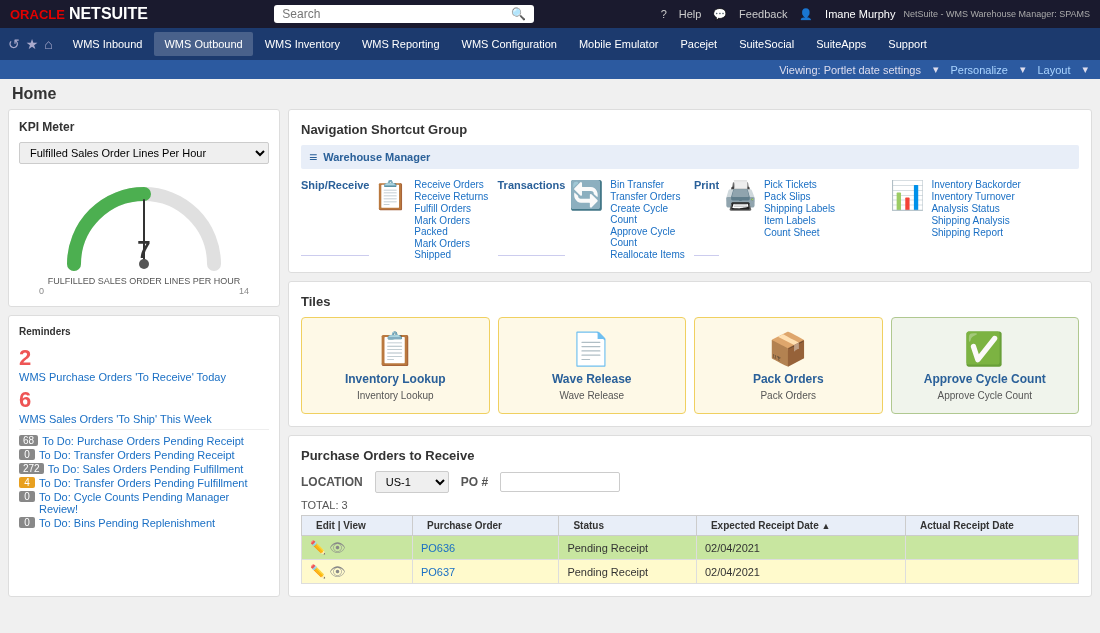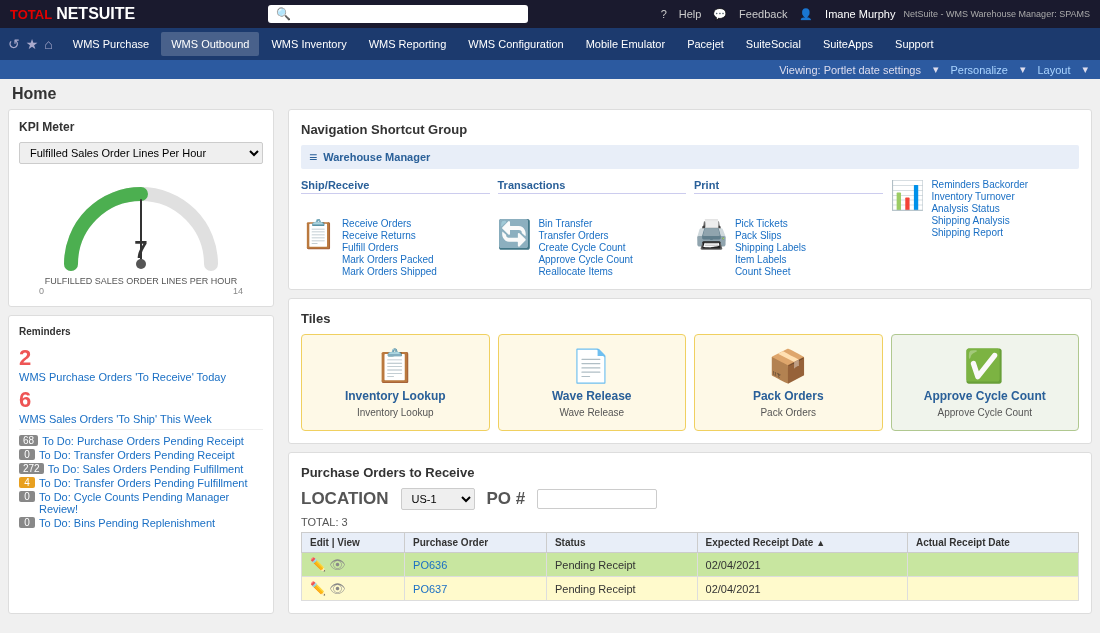--- a/index.html
+++ b/index.html
@@ -29,21 +29,21 @@
     .sub-bar { background: #2c5aa0; display: flex; align-items: center; justify-content: flex-end; padding: 3px 12px; font-size: 11px; color: #dde; gap: 12px; }
     .sub-bar a { color: #aad4ff; cursor: pointer; text-decoration: none; }
 
     
     .page-title-bar { padding: 6px 12px; font-size: 16px; font-weight: bold; color: #333; background: #f0f0f0; }
 
     
     .main-layout { display: flex; gap: 0; padding: 0 8px 8px 8px; }
 
     
-    .left-panel { width: 280px; min-width: 280px; display: flex; flex-direction: column; gap: 8px; padding-right: 14px; }
+    .left-panel { width: 280px; min-width: 280px; display: flex; flex-direction: column; gap: 8px; padding-right: 8px; }
 
     
     .kpi-meter { background: #fff; border: 1px solid #ddd; border-radius: 3px; padding: 10px; }
     .kpi-title { font-size: 12px; font-weight: bold; margin-bottom: 8px; }
     .kpi-select { width: 100%; border: 1px solid #ccc; padding: 3px 6px; font-size: 11px; border-radius: 2px; }
     .gauge-container { display: flex; justify-content: center; align-items: center; position: relative; margin: 10px 0 0; }
     .gauge-svg { width: 180px; height: 100px; }
     .gauge-value { position: absolute; bottom: 10px; left: 50%; transform: translateX(-50%); font-size: 24px; font-weight: bold; color: #333; }
     .gauge-label { text-align: center; font-size: 9px; color: #555; margin-top: 2px; }
     .gauge-range { display: flex; justify-content: space-between; font-size: 9px; color: #888; padding: 0 20px; }
@@ -62,21 +62,21 @@
     
     .right-panel { flex: 1; display: flex; flex-direction: column; gap: 8px; }
 
     
     .shortcut-group { background: #fff; border: 1px solid #ddd; border-radius: 3px; padding: 12px; }
     .shortcut-title { font-size: 13px; font-weight: bold; margin-bottom: 8px; }
     .warehouse-manager-header { display: flex; align-items: center; gap: 6px; background: #e8eef8; padding: 4px 8px; margin-bottom: 10px; border-radius: 2px; }
     .wm-icon { color: #2a6099; font-size: 14px; }
     .wm-label { font-size: 11px; font-weight: bold; color: #2a6099; }
     .shortcut-categories { display: grid; grid-template-columns: repeat(4, 1fr); gap: 8px; }
-    .shortcut-cat { display: flex; flex-direction: column; gap: 20px; }
+    .shortcut-cat { display: flex; flex-direction: row; gap: 4px; }
     .cat-header { font-size: 11px; font-weight: bold; color: #2a6099; border-bottom: 1px solid #cce; padding-bottom: 2px; margin-bottom: 4px; }
     .cat-content { display: flex; gap: 6px; }
     .cat-links { display: flex; flex-direction: column; gap: 1px; }
     .cat-link { color: #1a6fc4; font-size: 10px; cursor: pointer; }
 
     
     .tiles-section { background: #fff; border: 1px solid #ddd; border-radius: 3px; padding: 12px; }
     .tiles-title { font-size: 13px; font-weight: bold; margin-bottom: 8px; }
     .tiles-grid { display: grid; grid-template-columns: repeat(4, 1fr); gap: 8px; }
     .tile { border-radius: 4px; padding: 12px; display: flex; flex-direction: column; align-items: center; justify-content: center; gap: 4px; cursor: pointer; min-height: 80px; }
@@ -85,26 +85,26 @@
     .tile-pack { background: #fef9e7; border: 1px solid #f0d060; }
     .tile-approve { background: #f0f4ec; border: 1px solid #b0c890; }
     .tile-name { font-size: 12px; font-weight: bold; color: #2a6099; text-align: center; }
     .tile-sub { font-size: 10px; color: #555; text-align: center; }
     .tile-icon { font-size: 30px; }
 
     
     .po-section { background: #fff; border: 1px solid #ddd; border-radius: 3px; padding: 12px; }
     .po-title { font-size: 13px; font-weight: bold; margin-bottom: 8px; }
     .po-filters { display: flex; align-items: center; gap: 12px; margin-bottom: 6px; }
-    .po-label { font-size: 17px; font-weight: bold; color: #555; }
+    .po-label { font-size: 12px; font-weight: bold; color: #555; }
     .po-select { border: 1px solid #ccc; padding: 3px 20px 3px 6px; font-size: 11px; border-radius: 2px; }
     .po-input { border: 1px solid #ccc; padding: 3px 6px; font-size: 11px; border-radius: 2px; width: 120px; }
     .po-total { font-size: 11px; color: #555; margin-bottom: 4px; }
     .po-table { width: 100%; border-collapse: collapse; font-size: 11px; }
-    .po-table th { background: #e8eef8; padding: 4px 8px; text-align: left; border: 1px solid #ccc; font-size: 10px; font-weight: bold; color: #333; }
+    .po-table th { background: #e8eef8; padding: 4px 14px; text-align: left; border: 1px solid #ccc; font-size: 10px; font-weight: bold; color: #333; }
     .po-table td { padding: 4px 8px; border: 1px solid #ddd; }
     .po-table tr.row-green { background: #c8e6a0; }
     .po-table tr.row-yellow { background: #fffacc; }
     .po-link { color: #1a6fc4; cursor: pointer; }
     .po-table th.sortable { cursor: pointer; }
     .sort-arrow { font-size: 9px; }
     .icon-ship { color: #f0a030; font-size: 28px; }
     .icon-trans { color: #5090d0; font-size: 28px; }
     .icon-print { color: #5090d0; font-size: 28px; }
     .icon-reports { color: #e09040; font-size: 28px; }
@@ -114,24 +114,25 @@
     .tile-icon-pack { font-size: 32px; }
     .tile-icon-approve { font-size: 32px; }
 
     .action-icon { color: #888; cursor: pointer; font-size: 13px; }
   </style>
 </head>
 <body>
 
 <div class="top-bar">
   <div class="logo">
-    <span class="logo-oracle">TOTAL</span>
+    <span class="logo-oracle">ORACLE</span>
     <span class="logo-netsuite">NETSUITE</span>
   </div>
   <div class="search-bar">
+    <input type="text" placeholder="Search" style="">
     <span class="search-icon">🔍</span>
   </div>
   <div class="top-right">
     <span>?</span>
     <span>Help</span>
     <span>💬</span>
     <span>Feedback</span>
     <span>👤</span>
     <div class="user-info">
       <span class="user-name">Imane Murphy</span>
@@ -140,21 +141,21 @@
     </div>
   </div>
 </div>
 
 <div class="nav-bar">
   <div class="nav-icons">
     <span class="nav-icon">↺</span>
     <span class="nav-icon">★</span>
     <span class="nav-icon">⌂</span>
   </div>
-  <div class="nav-item">WMS Purchase</div>
+  <div class="nav-item">WMS Inbound</div>
   <div class="nav-item active">WMS Outbound</div>
   <div class="nav-item">WMS Inventory</div>
   <div class="nav-item">WMS Reporting</div>
   <div class="nav-item">WMS Configuration</div>
   <div class="nav-item">Mobile Emulator</div>
   <div class="nav-item">Pacejet</div>
   <div class="nav-item">SuiteSocial</div>
   <div class="nav-item">SuiteApps</div>
   <div class="nav-item">Support</div>
 </div>
@@ -285,21 +286,21 @@
               <a class="cat-link">Item Labels</a>
               <a class="cat-link">Count Sheet</a>
             </div>
           </div>
         </div>
 
         <div class="shortcut-cat">
           <div class="cat-content">
             <span class="icon-reports">📊</span>
             <div class="cat-links">
-              <a class="cat-link">Reminders Backorder</a>
+              <a class="cat-link">Inventory Backorder</a>
               <a class="cat-link">Inventory Turnover</a>
               <a class="cat-link">Analysis Status</a>
               <a class="cat-link">Shipping Analysis</a>
               <a class="cat-link">Shipping Report</a>
             </div>
           </div>
         </div>
       </div>
     </div>
 

